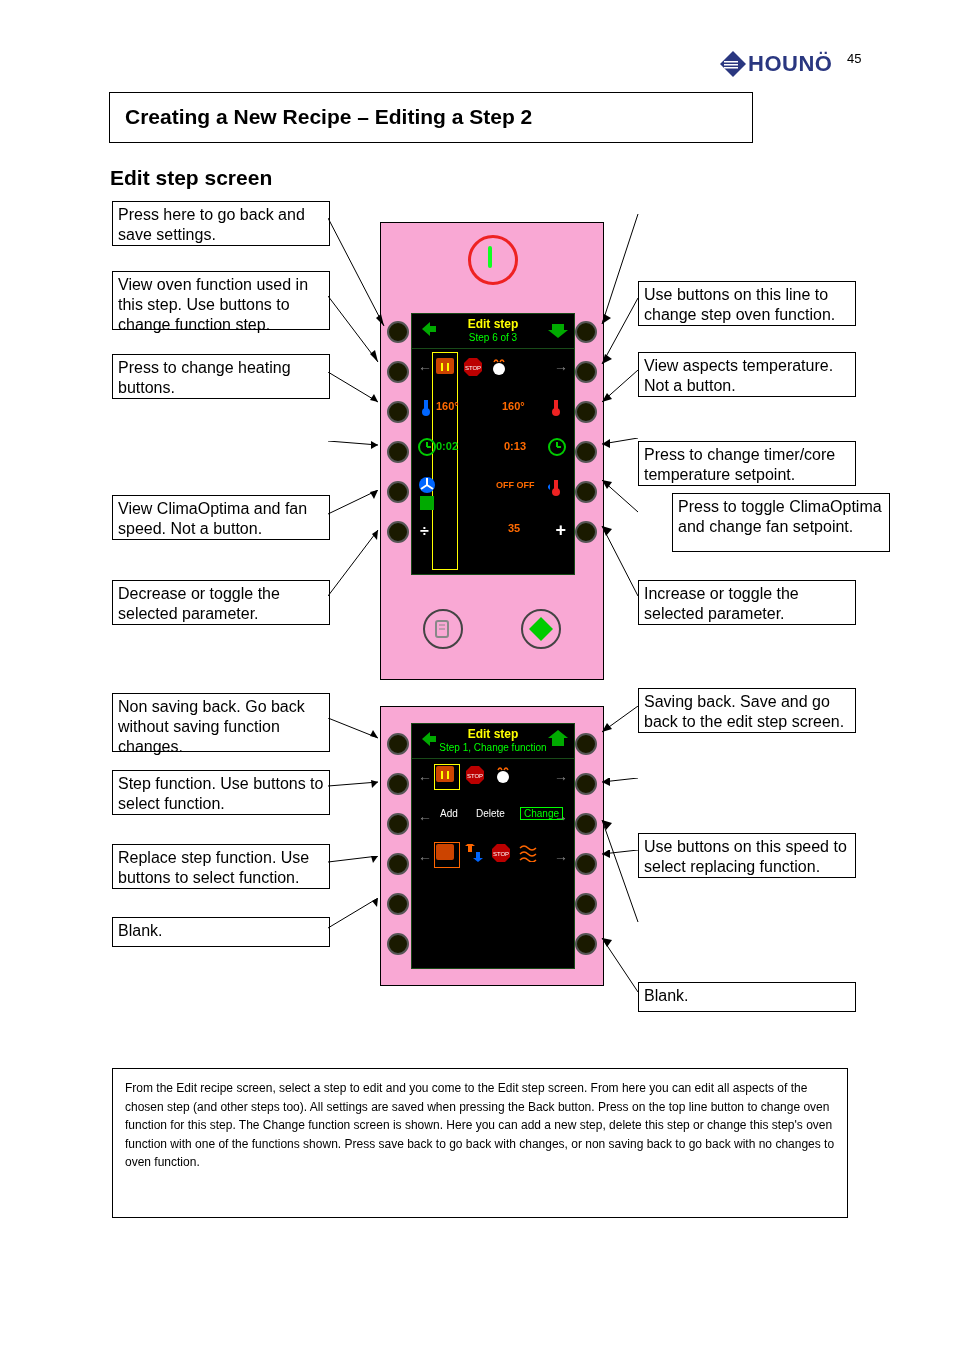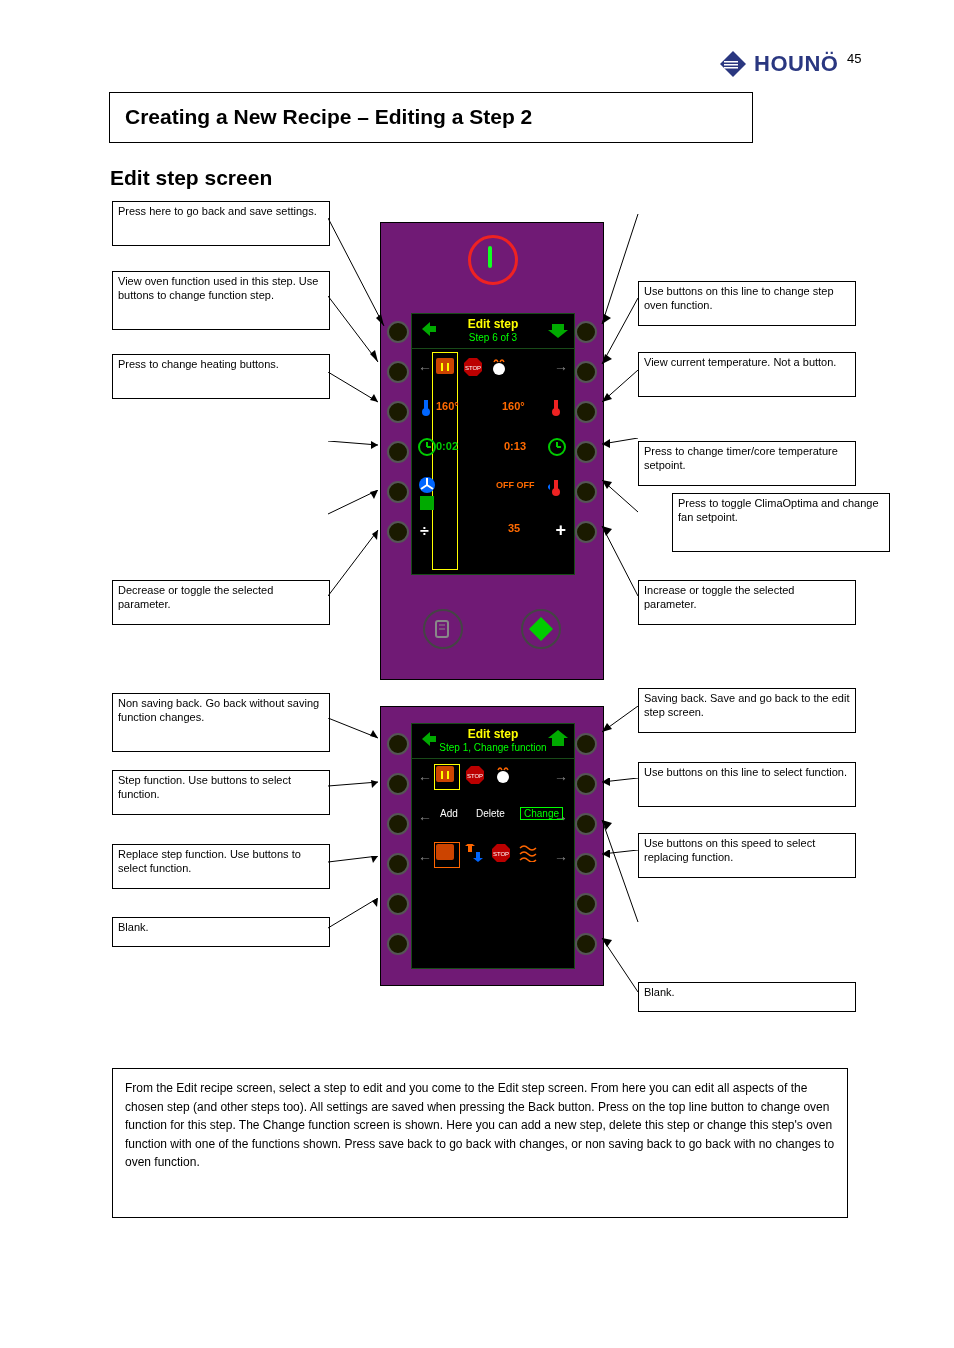--- a/index.html
+++ b/index.html
@@ -1,34 +1,34 @@
 <!DOCTYPE html>
 <html><head>
 <meta charset="utf-8">
 <style>
 html,body{margin:0;padding:0;background:#fff;font-family:Arial,Helvetica,sans-serif;color:#000}
 .page{position:relative;width:954px;height:1348px}
 
 
 .pgnum{position:absolute;left:847px;top:51px;font-size:13px}
 .logo{position:absolute;left:720px;top:45px;width:140px;height:38px;display:flex;align-items:center}
-.logo-text{font-size:22px;font-weight:bold;color:#2a3780;margin-left:8px;letter-spacing:0.5px}
+.logo-text{font-size:22px;font-weight:bold;color:#2a3780;margin-left:2px;letter-spacing:0.5px}
 .logo-mark{width:26px;height:26px}
 .heading-box{position:absolute;left:109px;top:92px;width:642px;height:49px;border:1px solid #000}
 .heading{position:absolute;left:125px;top:105px;font-size:21px;font-weight:bold}
 .subhead{position:absolute;left:110px;top:166px;font-size:21px;font-weight:bold}
 
 
-.callout{position:absolute;border:1px solid #000;font-size:11px;padding:3px 5px;line-height:1.25;background:#fff}
+.callout{position:absolute;border:1px solid #000;font-size:16px;padding:3px 5px;line-height:1.25;background:#fff}
 .arrow{position:absolute;pointer-events:none}
 .arrow line{stroke:#000;stroke-width:1}
 .arrow polygon{fill:#000}
 
 
-.panel{position:absolute;background:#701a75;border:1px solid #000}
+.panel{position:absolute;background:#f9a8d4;border:1px solid #000}
 .pwr-ring{position:absolute;width:44px;height:44px;border:3px solid #e22;border-radius:50%;left:87px;top:12px}
 .pwr-i{position:absolute;width:4px;height:22px;background:#1f2;left:107px;top:23px;border-radius:2px}
 .screen{position:absolute;background:#000;border:1px solid #184a18}
 .lbl-title{color:#ff0;font-size:12px;font-weight:bold;text-align:center}
 .lbl-sub{color:#0f0;font-size:10px;text-align:center}
 .soft-btn{position:absolute;width:18px;height:18px;border:2px solid #555;border-radius:50%;background:#1a1a00}
 .arrow-chip{position:absolute;color:#888;font-size:14px}
 .micro-icon{position:absolute;width:20px;height:18px}
 .val{position:absolute;color:#ff6a00;font-size:11px;font-weight:bold}
 .val-g{color:#0c0}
@@ -156,24 +156,25 @@
     <div class="bottom-btn" style="right:42px;top:386px">
       <svg viewBox="0 0 36 36">
           <polygon points="18,6 30,18 18,30 6,18" fill="#0c0"></polygon>
         </svg>
     </div>
   </div>
 
   <div class="callout" style="left:112px;top:201px;width:206px;height:37px">Press here to go back and save settings.</div>
   <div class="callout" style="left:112px;top:271px;width:206px;height:51px">View oven function used in this step. Use buttons to change function step.</div>
   <div class="callout" style="left:112px;top:354px;width:206px;height:37px">Press to change heating buttons.</div>
+  <div class="callout" style="left:112px;top:495px;width:206px;height:37px">View ClimaOptima and fan speed. Not a button.</div>
   <div class="callout" style="left:112px;top:580px;width:206px;height:37px">Decrease or toggle the selected parameter.</div>
 
   <div class="callout" style="left:638px;top:281px;width:206px;height:37px">Use buttons on this line to change step oven function.</div>
-  <div class="callout" style="left:638px;top:352px;width:206px;height:37px">View current temperature. Not a button.</div>
+  <div class="callout" style="left:638px;top:352px;width:206px;height:37px">View aspects temperature. Not a button.</div>
   <div class="callout" style="left:638px;top:441px;width:206px;height:37px">Press to change timer/core temperature setpoint.</div>
   <div class="callout" style="left:672px;top:493px;width:206px;height:51px">Press to toggle ClimaOptima and change fan setpoint.</div>
   <div class="callout" style="left:638px;top:580px;width:206px;height:37px">Increase or toggle the selected parameter.</div>
 
   <svg class="arrow" style="left:328px;top:218px;width:62px;height:112px">
       <line x1="0" y1="0" x2="56" y2="108"></line>
       <polygon points="56,108 48,100 53,96"></polygon>
     </svg>
   <svg class="arrow" style="left:328px;top:296px;width:56px;height:70px">
       <line x1="0" y1="0" x2="50" y2="66"></line>
@@ -289,21 +290,20 @@
     <div class="soft-btn" style="right:6px;top:186px"></div>
     <div class="soft-btn" style="right:6px;top:226px"></div>
   </div>
 
   <div class="callout" style="left:112px;top:693px;width:206px;height:51px">Non saving back. Go back without saving function changes.</div>
   <div class="callout" style="left:112px;top:770px;width:206px;height:37px">Step function. Use buttons to select function.</div>
   <div class="callout" style="left:112px;top:844px;width:206px;height:37px">Replace step function. Use buttons to select function.</div>
   <div class="callout" style="left:112px;top:917px;width:206px;height:22px">Blank.</div>
 
   <div class="callout" style="left:638px;top:688px;width:206px;height:37px">Saving back. Save and go back to the edit step screen.</div>
-  <div class="callout" style="left:638px;top:762px;width:206px;height:37px">Use buttons on this line to select function.</div>
   <div class="callout" style="left:638px;top:833px;width:206px;height:37px">Use buttons on this speed to select replacing function.</div>
   <div class="callout" style="left:638px;top:982px;width:206px;height:22px">Blank.</div>
 
   <svg class="arrow" style="left:328px;top:718px;width:56px;height:24px">
       <line x1="0" y1="0" x2="50" y2="20"></line>
       <polygon points="50,20 42,18 45,12"></polygon>
     </svg>
   <svg class="arrow" style="left:328px;top:780px;width:56px;height:10px">
       <line x1="0" y1="6" x2="50" y2="2"></line>
       <polygon points="50,2 43,0 44,8"></polygon>

